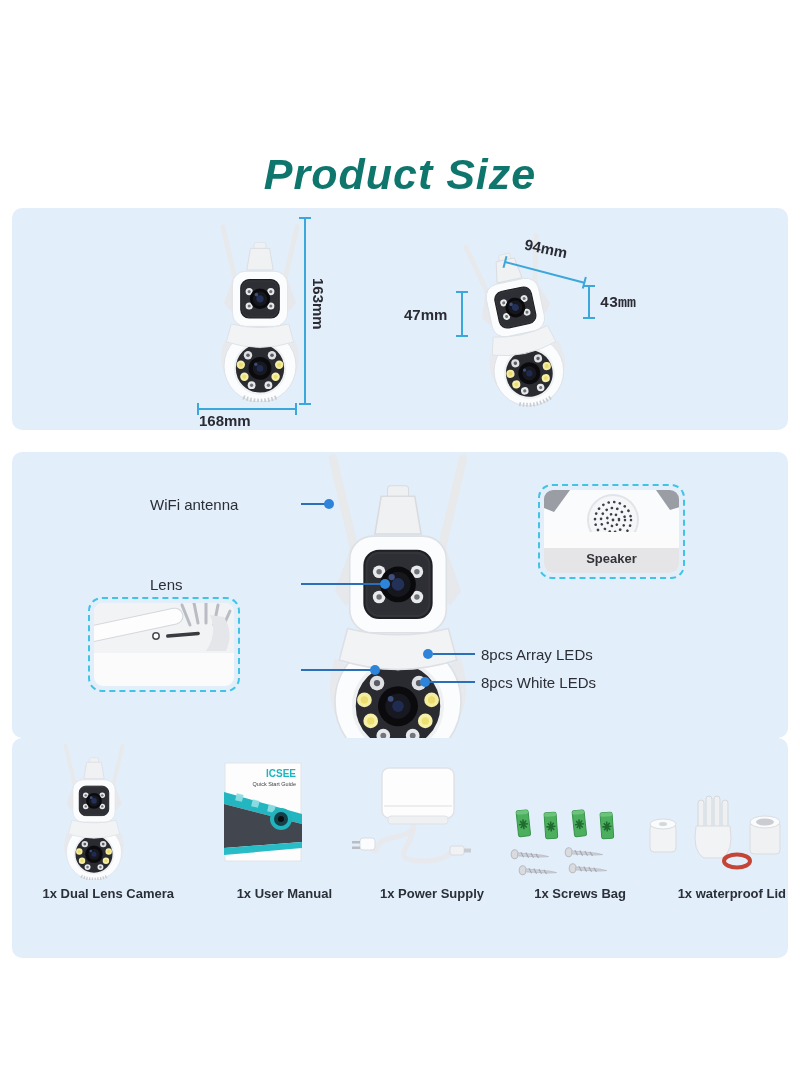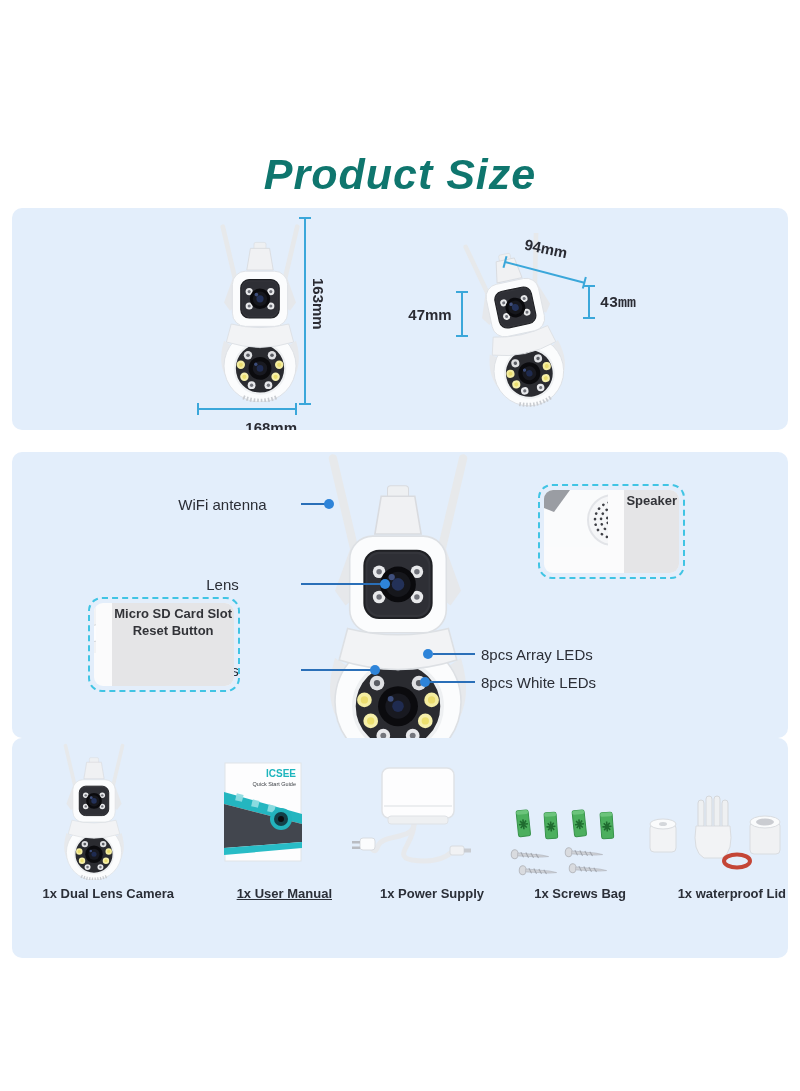--- a/index.html
+++ b/index.html
@@ -9,23 +9,23 @@
          font-size:43px;font-weight:700;font-style:italic;color:#0f766e;letter-spacing:1px;}
   .panel{position:absolute;left:12px;width:776px;background:#e3eefb;border-radius:10px;overflow:hidden;}
   #panel-size{top:208px;height:222px;}
   #panel-features{top:452px;height:286px;}
   #panel-package{top:738px;height:220px;}
   .abs{position:absolute;}
   .overlay{position:absolute;left:0;top:0;pointer-events:none;}
   .dim{position:absolute;font-size:15px;font-weight:700;color:#2a2b33;white-space:nowrap;}
   .dim-v{writing-mode:vertical-rl;}
   .callout-label{position:absolute;font-size:15px;font-weight:500;color:#2b2e36;white-space:nowrap;}
-  .align-r{text-align:center;}
+  .align-r{text-align:left;}
   .callout-box{position:absolute;border:2px dashed #40c4e4;border-radius:14px;padding:4px;box-sizing:border-box;}
-  .box-inner{border-radius:9px;overflow:hidden;background:#fbfbfc;height:100%;display:flex;flex-direction:row;gap:16px;}
+  .box-inner{border-radius:9px;overflow:hidden;background:#fbfbfc;height:100%;display:flex;flex-direction:column;gap:16px;}
   .box-photo{flex:1 1 auto;position:relative;overflow:hidden;}
   .box-bar{flex:0 0 auto;background:#e5e5e7;color:#323338;font-size:13px;font-weight:600;
            text-align:center;line-height:1.3;padding:3px 2px 5px 2px;}
   .pkg-label{position:absolute;top:148px;font-size:13px;font-weight:600;color:#2b2f38;text-align:right;white-space:nowrap;}
   svg{display:block;}
 </style>
 </head>
 <body>
 
 <svg width="0" height="0" style="position:absolute" aria-hidden="true">
@@ -111,21 +111,21 @@
         </g>
         <line x1="450" y1="84" x2="450" y2="128"></line>
         <line x1="444" y1="84" x2="456" y2="84"></line>
           <line x1="444" y1="128" x2="456" y2="128"></line>
         <line x1="577" y1="78" x2="577" y2="110"></line>
         <line x1="571" y1="78" x2="583" y2="78"></line>
           <line x1="571" y1="110" x2="583" y2="110"></line>
       </g>
     </svg>
     <div class="dim dim-v" style="left:298px;top:70px;">163mm</div>
-    <div class="dim" style="left:187px;top:211px;width:98px;text-align:right;">168mm</div>
+    <div class="dim" style="left:187px;top:204px;width:98px;text-align:left;">168mm</div>
     <div class="dim" style="left:492px;top:32px;width:84px;text-align:center;transform:rotate(12deg);">94mm</div>
     <div class="dim align-r" style="left:392px;top:98px;width:52px;">47mm</div>
     <div class="dim" style="left:588px;top:87px;font-family:Liberation Mono, monospace;">43mm</div>
   </section>
 
   <section class="panel" id="panel-features">
     <svg class="abs" style="left:281px;top:-2px;" width="210" height="315" viewBox="0 0 200 300">
       <use href="#cam-front"></use>
     </svg>
 
@@ -162,24 +162,20 @@
                 <line x1="104" y1="20" x2="100" y2="0"></line>
               <line x1="112" y1="20" x2="112" y2="0"></line>
                 <line x1="120" y1="22" x2="124" y2="2"></line>
               <line x1="128" y1="26" x2="136" y2="8"></line>
             </g>
             <path d="M130 14 Q140 30 132 48 L112 48 Q124 30 116 12 Z" fill="#e4e6e9"></path>
             <rect x="-30" y="16" width="120" height="16" rx="8" transform="rotate(-12 30 24)" fill="#fdfdfe" stroke="#d4d7db"></rect>
             <rect x="72" y="30" width="34" height="3.5" rx="1.7" transform="rotate(-5 89 32)" fill="#3a3b40"></rect>
             <circle cx="62" cy="33" r="3.2" fill="#ffffff" stroke="#4a4b50" stroke-width="1.5"></circle>
           </svg>
-        </div>
-        <div class="box-bar">
-          <div>Micro SD Card Slot</div>
-          <div>Reset Button</div>
         </div>
       </div>
     </div>
 
     <div class="callout-box" style="left:526px;top:32px;width:147px;height:95px;">
       <div class="box-inner">
         <div class="box-photo">
           <svg width="139" height="57" viewBox="0 0 139 57">
             <rect width="139" height="57" fill="#fafbfc"></rect>
             <path d="M0 0 L26 0 L10 22 L0 18 Z" fill="#9a9da3"></path>
@@ -268,19 +264,19 @@
         <rect x="80" y="6" width="6" height="28" rx="3"></rect>
       </g>
       <path d="M54 32 Q50 58 62 64 L80 64 Q92 58 88 32 Z" fill="#f2f3f5" stroke="#d9dce0"></path>
       <ellipse cx="95" cy="67" rx="13" ry="6.5" fill="none" stroke="#c44536" stroke-width="4"></ellipse>
       <rect x="108" y="28" width="30" height="32" rx="4" fill="#f0f1f3" stroke="#d9dce0"></rect>
       <ellipse cx="123" cy="28" rx="15" ry="6" fill="#fafbfc" stroke="#d9dce0"></ellipse>
       <ellipse cx="123" cy="28" rx="9" ry="3.5" fill="#caccd1"></ellipse>
     </svg>
 
     <div class="pkg-label" style="left:2px;width:160px;">1x Dual Lens Camera</div>
-    <div class="pkg-label" style="left:180px;width:140px;text-decoration:underline;">1x User Manual</div>
+    <div class="pkg-label" style="left:180px;width:140px;">1x User Manual</div>
     <div class="pkg-label" style="left:332px;width:140px;">1x Power Supply</div>
     <div class="pkg-label" style="left:484px;width:130px;">1x Screws Bag</div>
     <div class="pkg-label" style="left:624px;width:150px;">1x waterproof Lid</div>
   </section>
 
 </div>
 
 </body></html>

